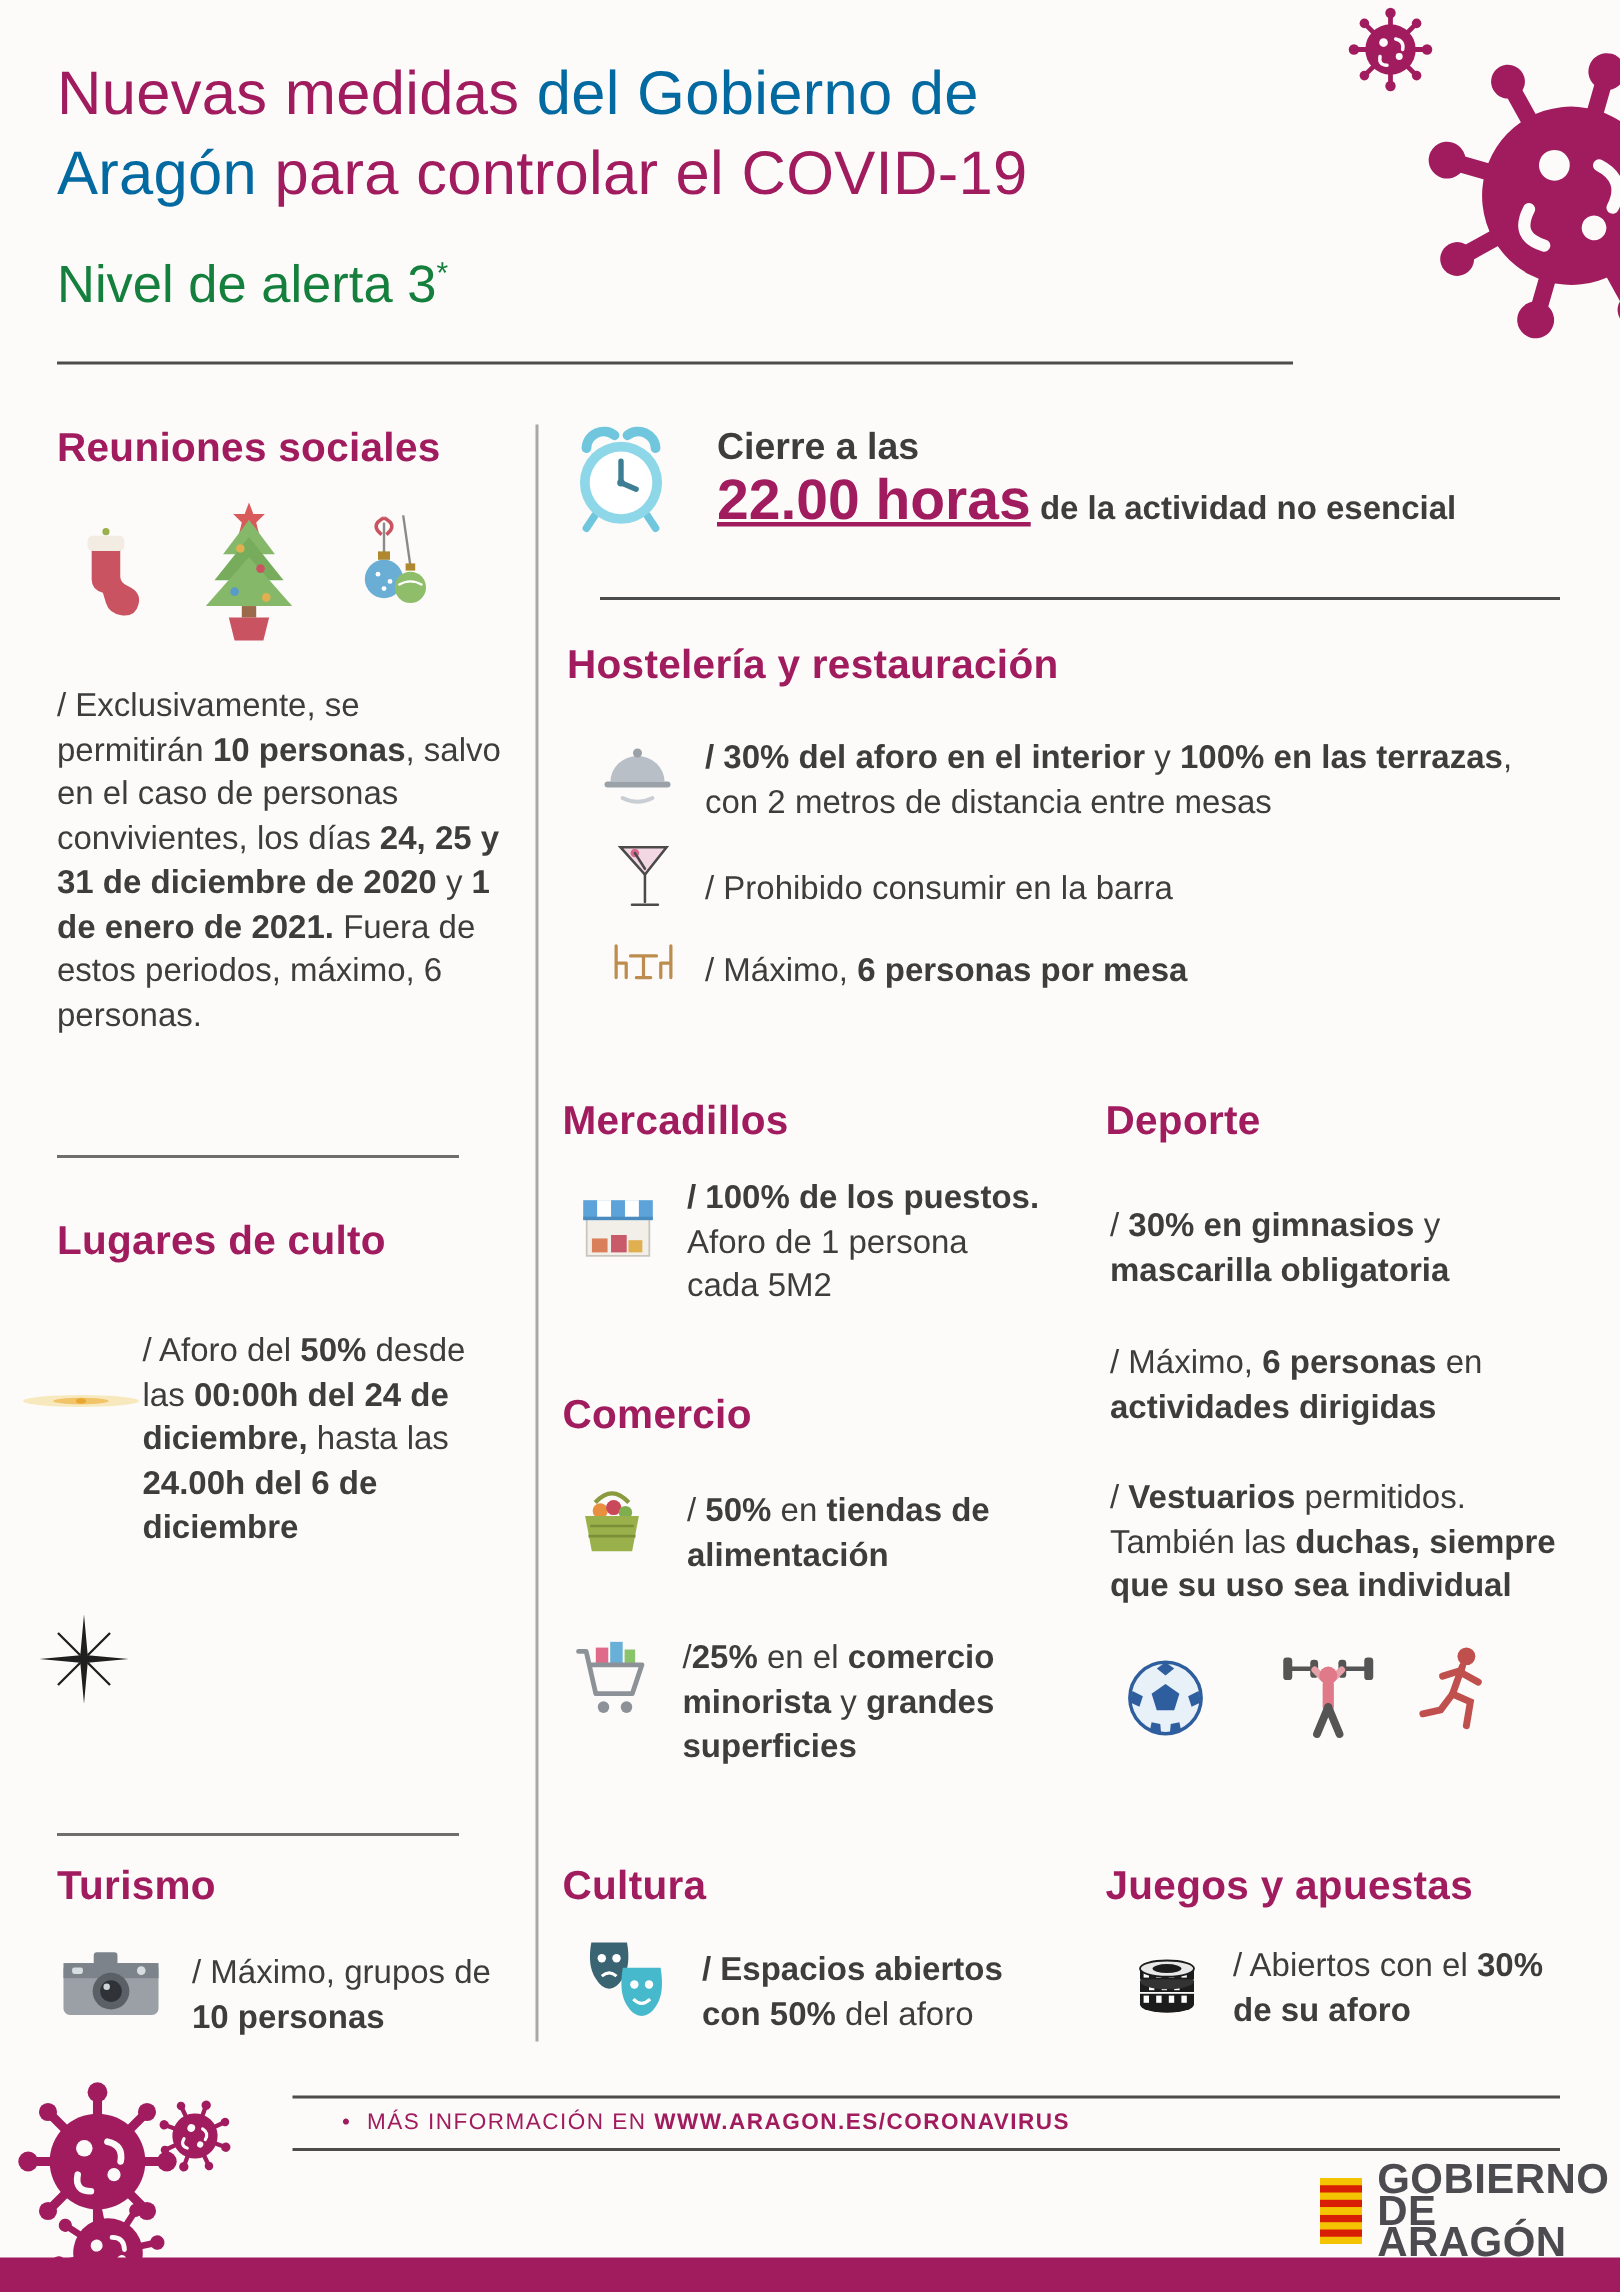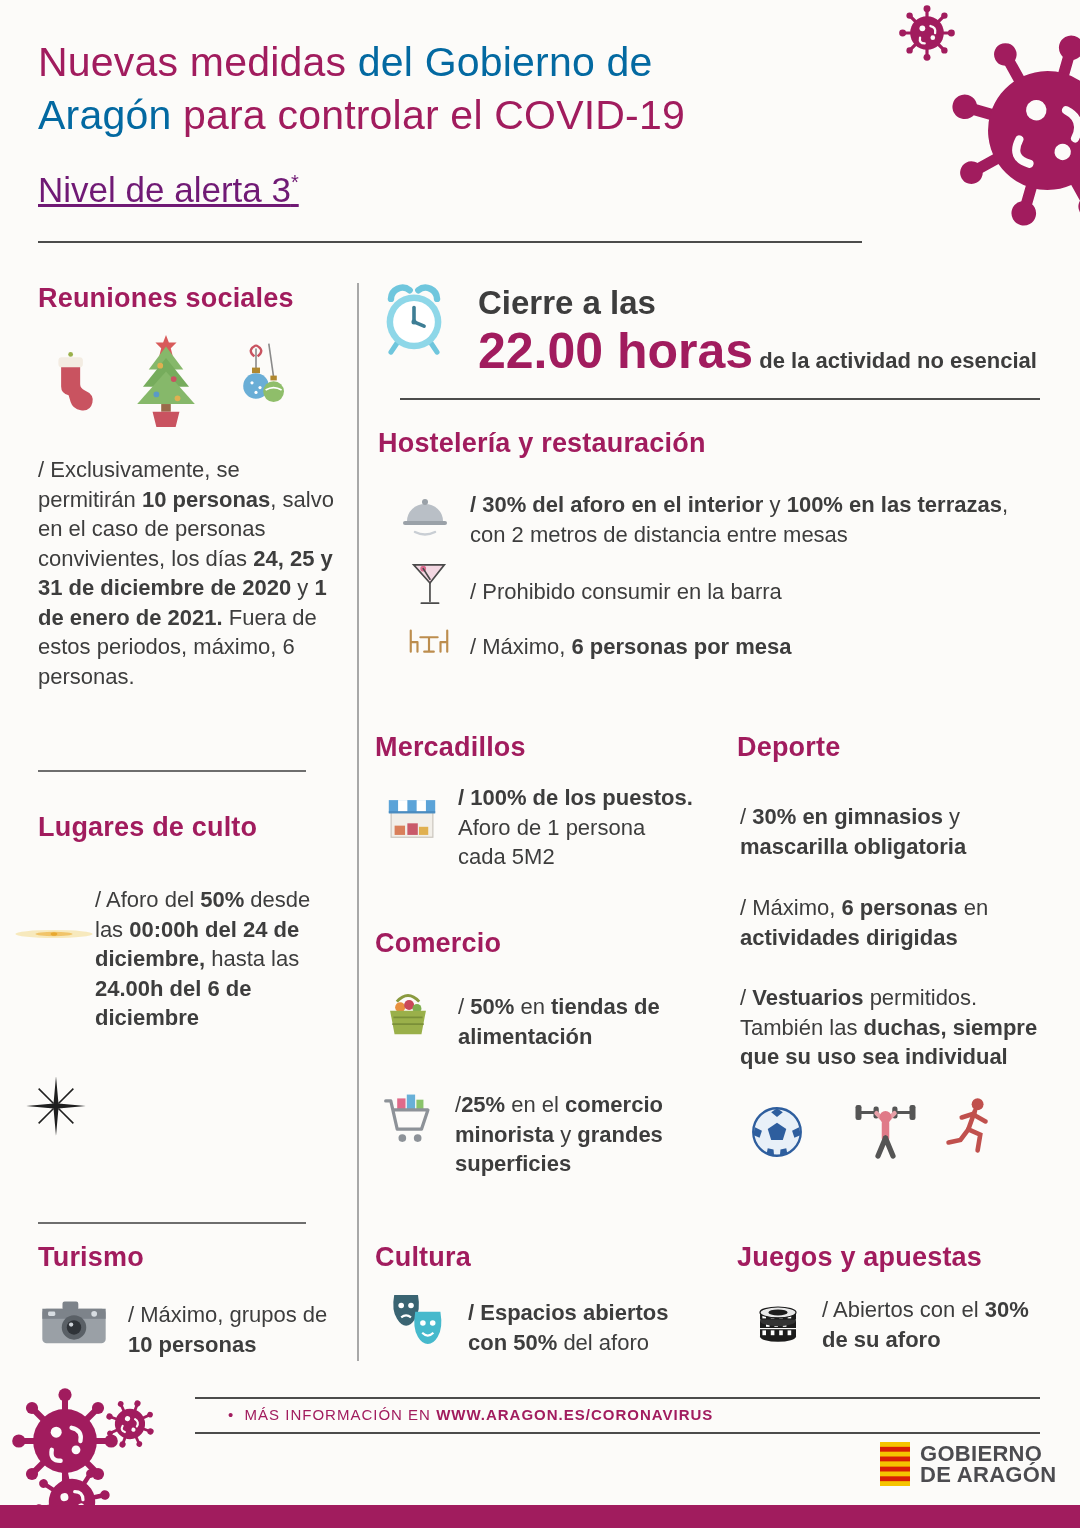--- a/index.html
+++ b/index.html
@@ -8,35 +8,35 @@
     position:relative; width:1080px; height:1528px; margin:0 auto;
     background:#fcfbf9; overflow:hidden;
     font-family:"Liberation Sans", sans-serif; color:#3d3d3d;
   }
   .abs { position:absolute; }
   .b { font-weight:700; }
   .accent { color:#a11c5e; }
   .gray { color:#0369a1;margin-top:23px; }
   .title { font-size:41px; line-height:53px; letter-spacing:0.2px; }
   .title .accent { font-weight:400; }
-  .alert { font-size:35px; color:#701a75;text-decoration:underline; }
+  .alert { font-size:35px; color:#15803d; }
   .alert sup { font-size:20px; vertical-align:super; }
   .order { font-size:19px; font-style:italic; font-weight:700; color:#3f3f3f; }
   .sec { font-size:27px; font-weight:700; color:#a11c5e; letter-spacing:0.2px; }
   .txt { font-size:22px; line-height:29.5px; color:#3d3d3d; }
   .rule { background:#4c4c4c; height:2px; }
   .divider { background:#6e6e6e; height:2px; }
   .vrule { background:#a8a8a8; width:2px; }
-  .closure-l1 { font-size:33px; font-weight:700; color:#3d3d3d; }
-  .closure-time { font-size:50px; font-weight:700; color:#a11c5e; }
+  .closure-l1 { font-size:25px; font-weight:700; color:#3d3d3d; }
+  .closure-time { font-size:38px; font-weight:700; color:#a11c5e;text-decoration:underline; }
   .closure-rest { font-size:22px; font-weight:700; color:#3d3d3d; }
   .info { font-size:15px; letter-spacing:1px; color:#a11c5e; }
   .info .b { }
   .logo { display:flex; align-items:center; gap:10px; }
-  .logo-text { font-size:22px; font-weight:700; color:#4c4c50; line-height:21px; letter-spacing:0.3px; }
+  .logo-text { font-size:28px; font-weight:700; color:#4c4c50; line-height:21px; letter-spacing:0.3px; }
   .bottombar { background:#a11c5e; z-index:3; }
   .virus { color:#a11c5e; z-index:1; }
   svg.icon { display:block; }
 </style>
 </head>
 <body>
 
 <svg width="0" height="0" style="position:absolute">
   <defs>
     <g id="virus">

